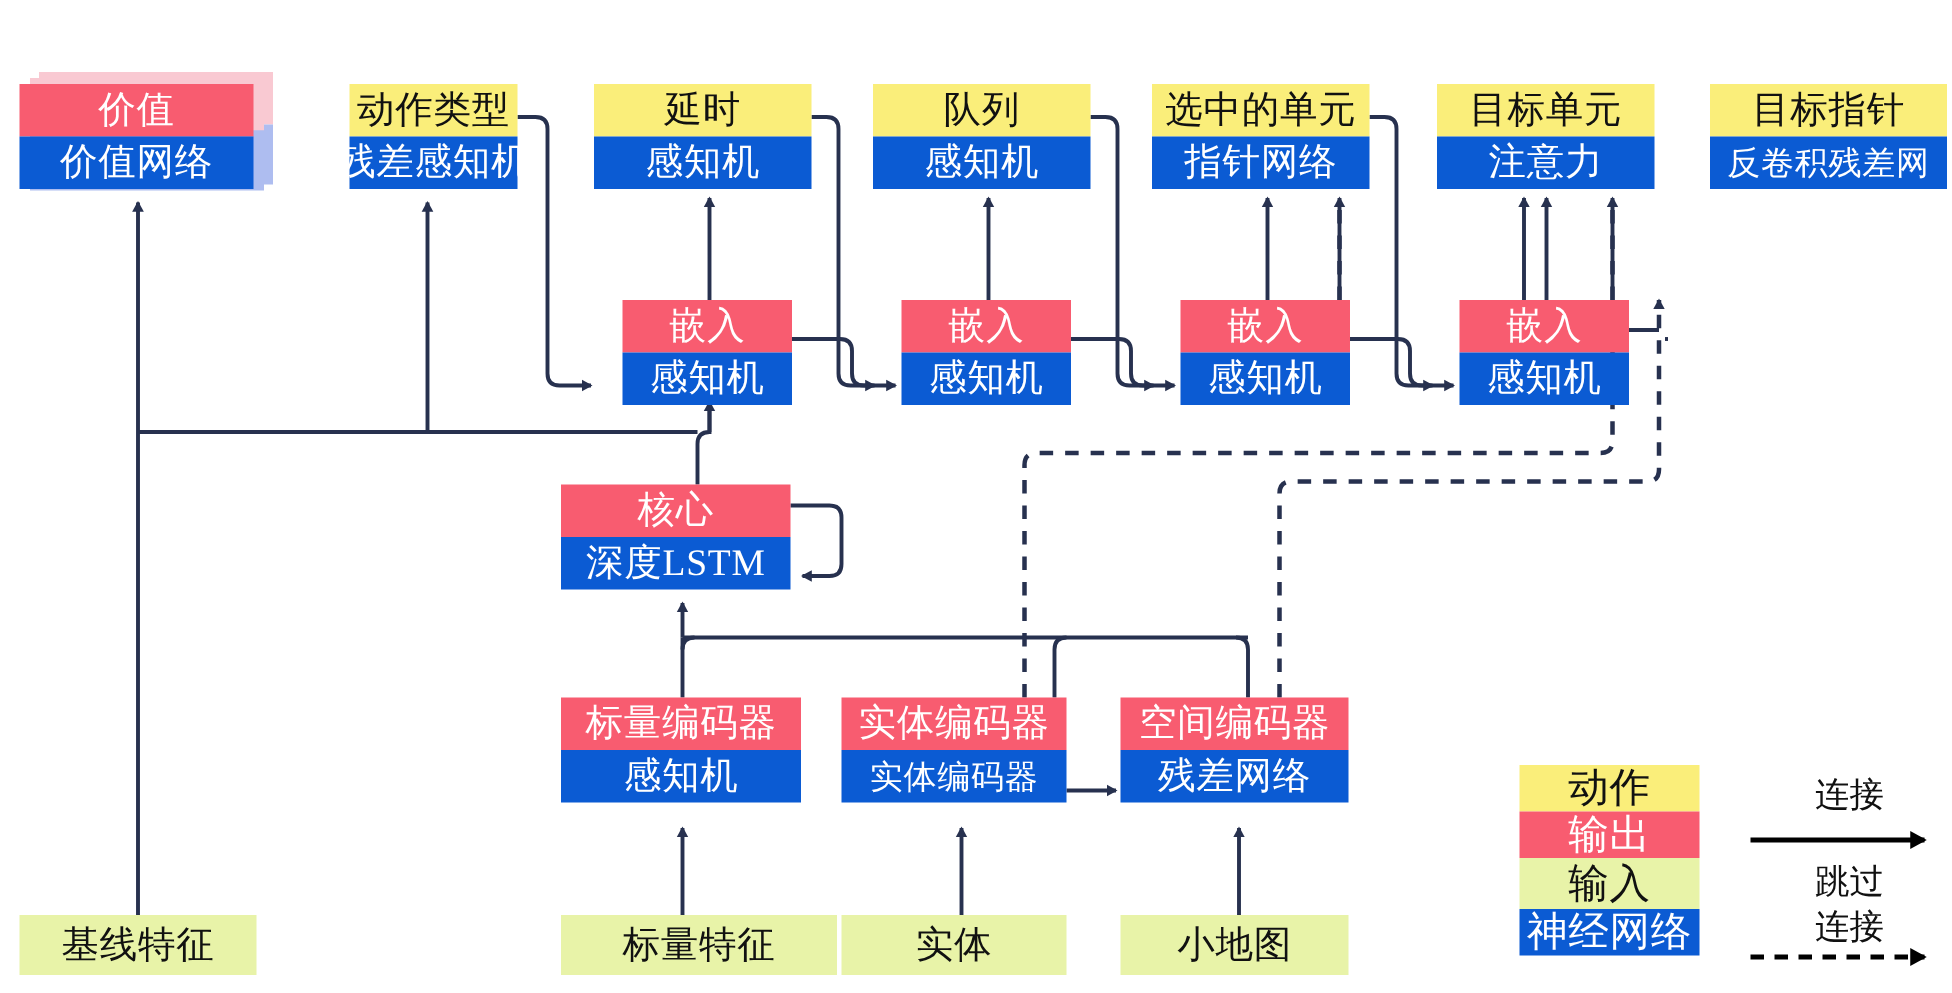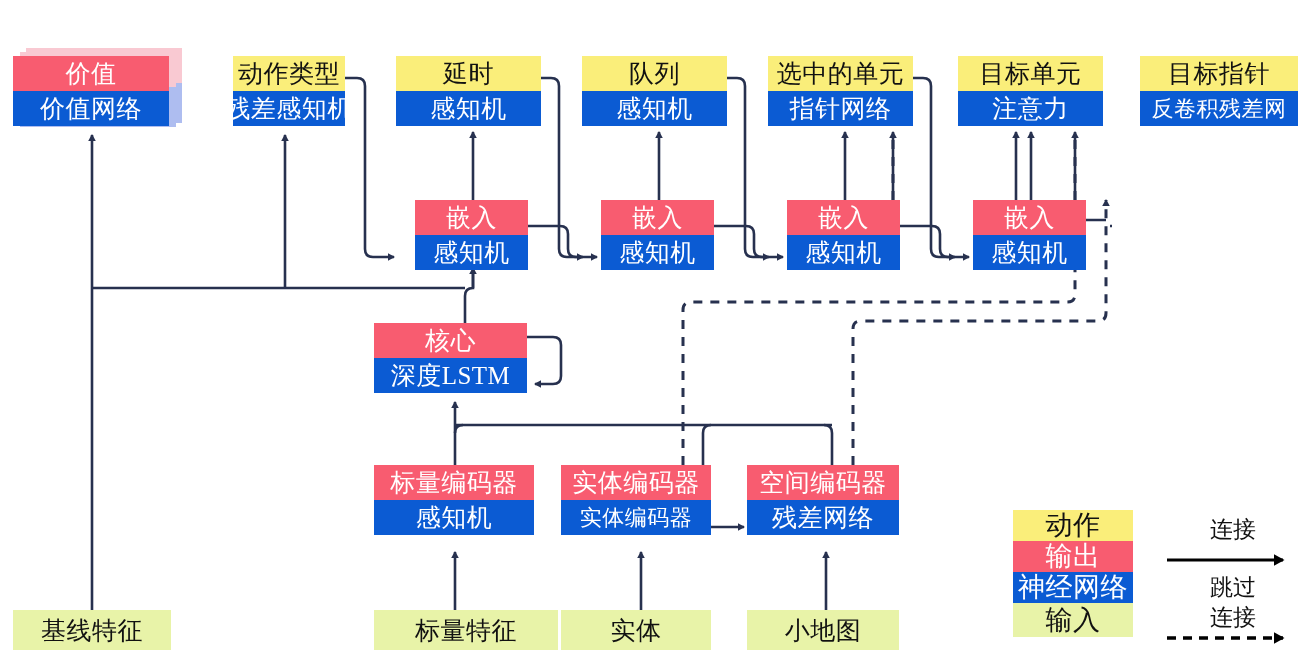--- a/index.html
+++ b/index.html
@@ -190,22 +190,22 @@
   <div class="node" style="left:561px;top:570px;width:150px;">
     <div class="band band-input">实体</div>
   </div>
   <div class="node" style="left:747px;top:570px;width:152px;">
     <div class="band band-input">小地图</div>
   </div>
 
   <div id="legend">
     <div class="band band-action">动作</div>
     <div class="band band-output">输出</div>
+    <div class="band band-input">输入</div>
     <div class="band band-net">神经网络</div>
-    <div class="band band-input">输入</div>
   </div>
 
   <div id="legend-arrows">
     <div class="leg-label" style="top:0px;">连接</div>
     <div class="leg-label" style="top:58px;">跳过</div>
     <div class="leg-label" style="top:88px;">连接</div>
     <svg width="136" height="126" style="position:absolute;left:0;top:0;">
       <defs>
         <marker id="ahlg" markerWidth="14" markerHeight="14" refX="9.5" refY="7" orient="auto" markerUnits="userSpaceOnUse">
           <path d="M0,1 L11,7 L0,13 z" fill="#000000"></path>

